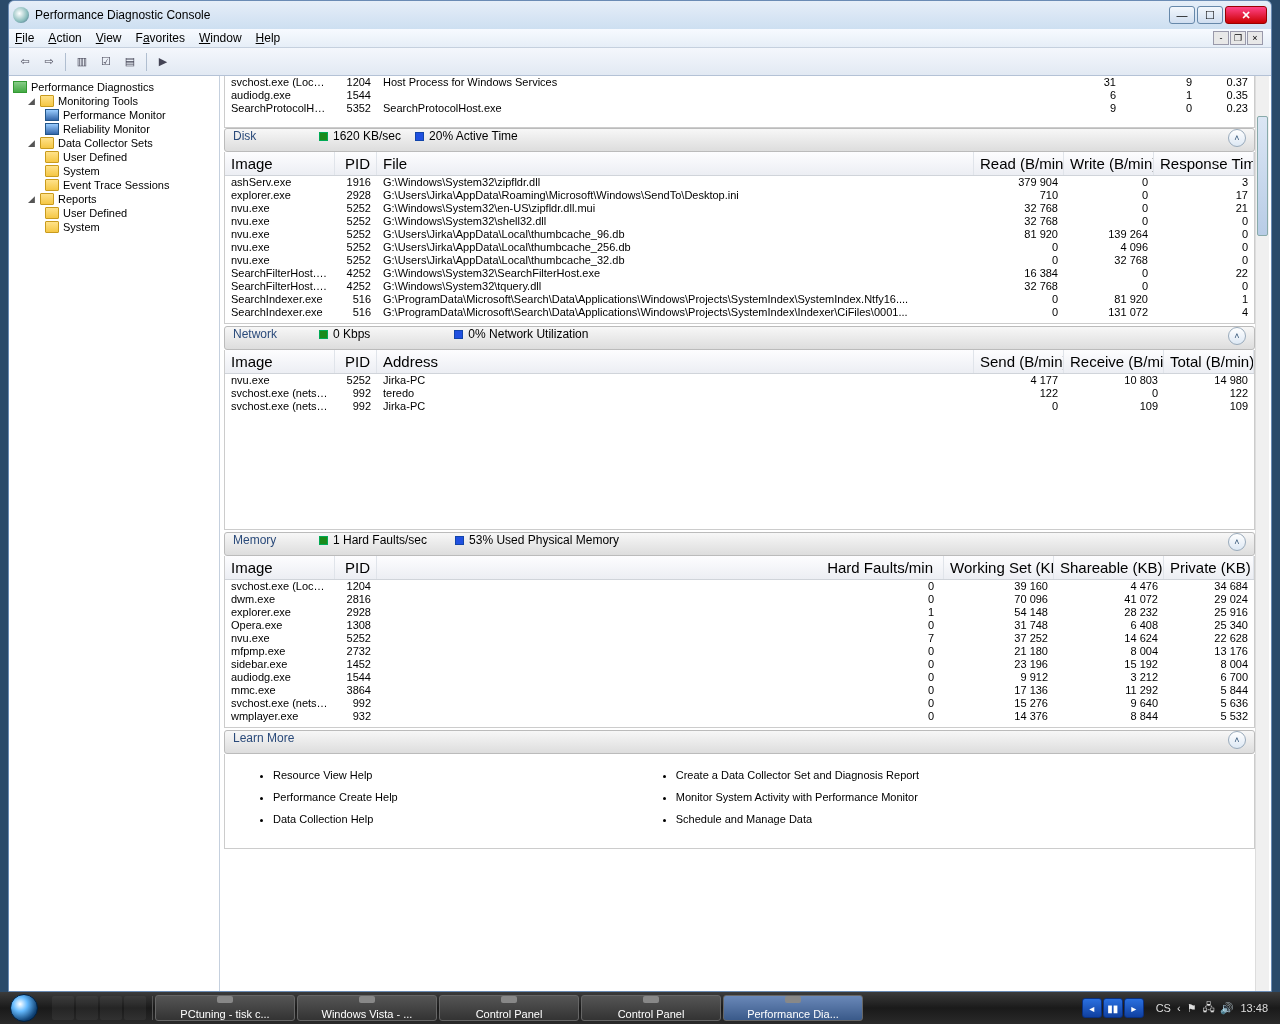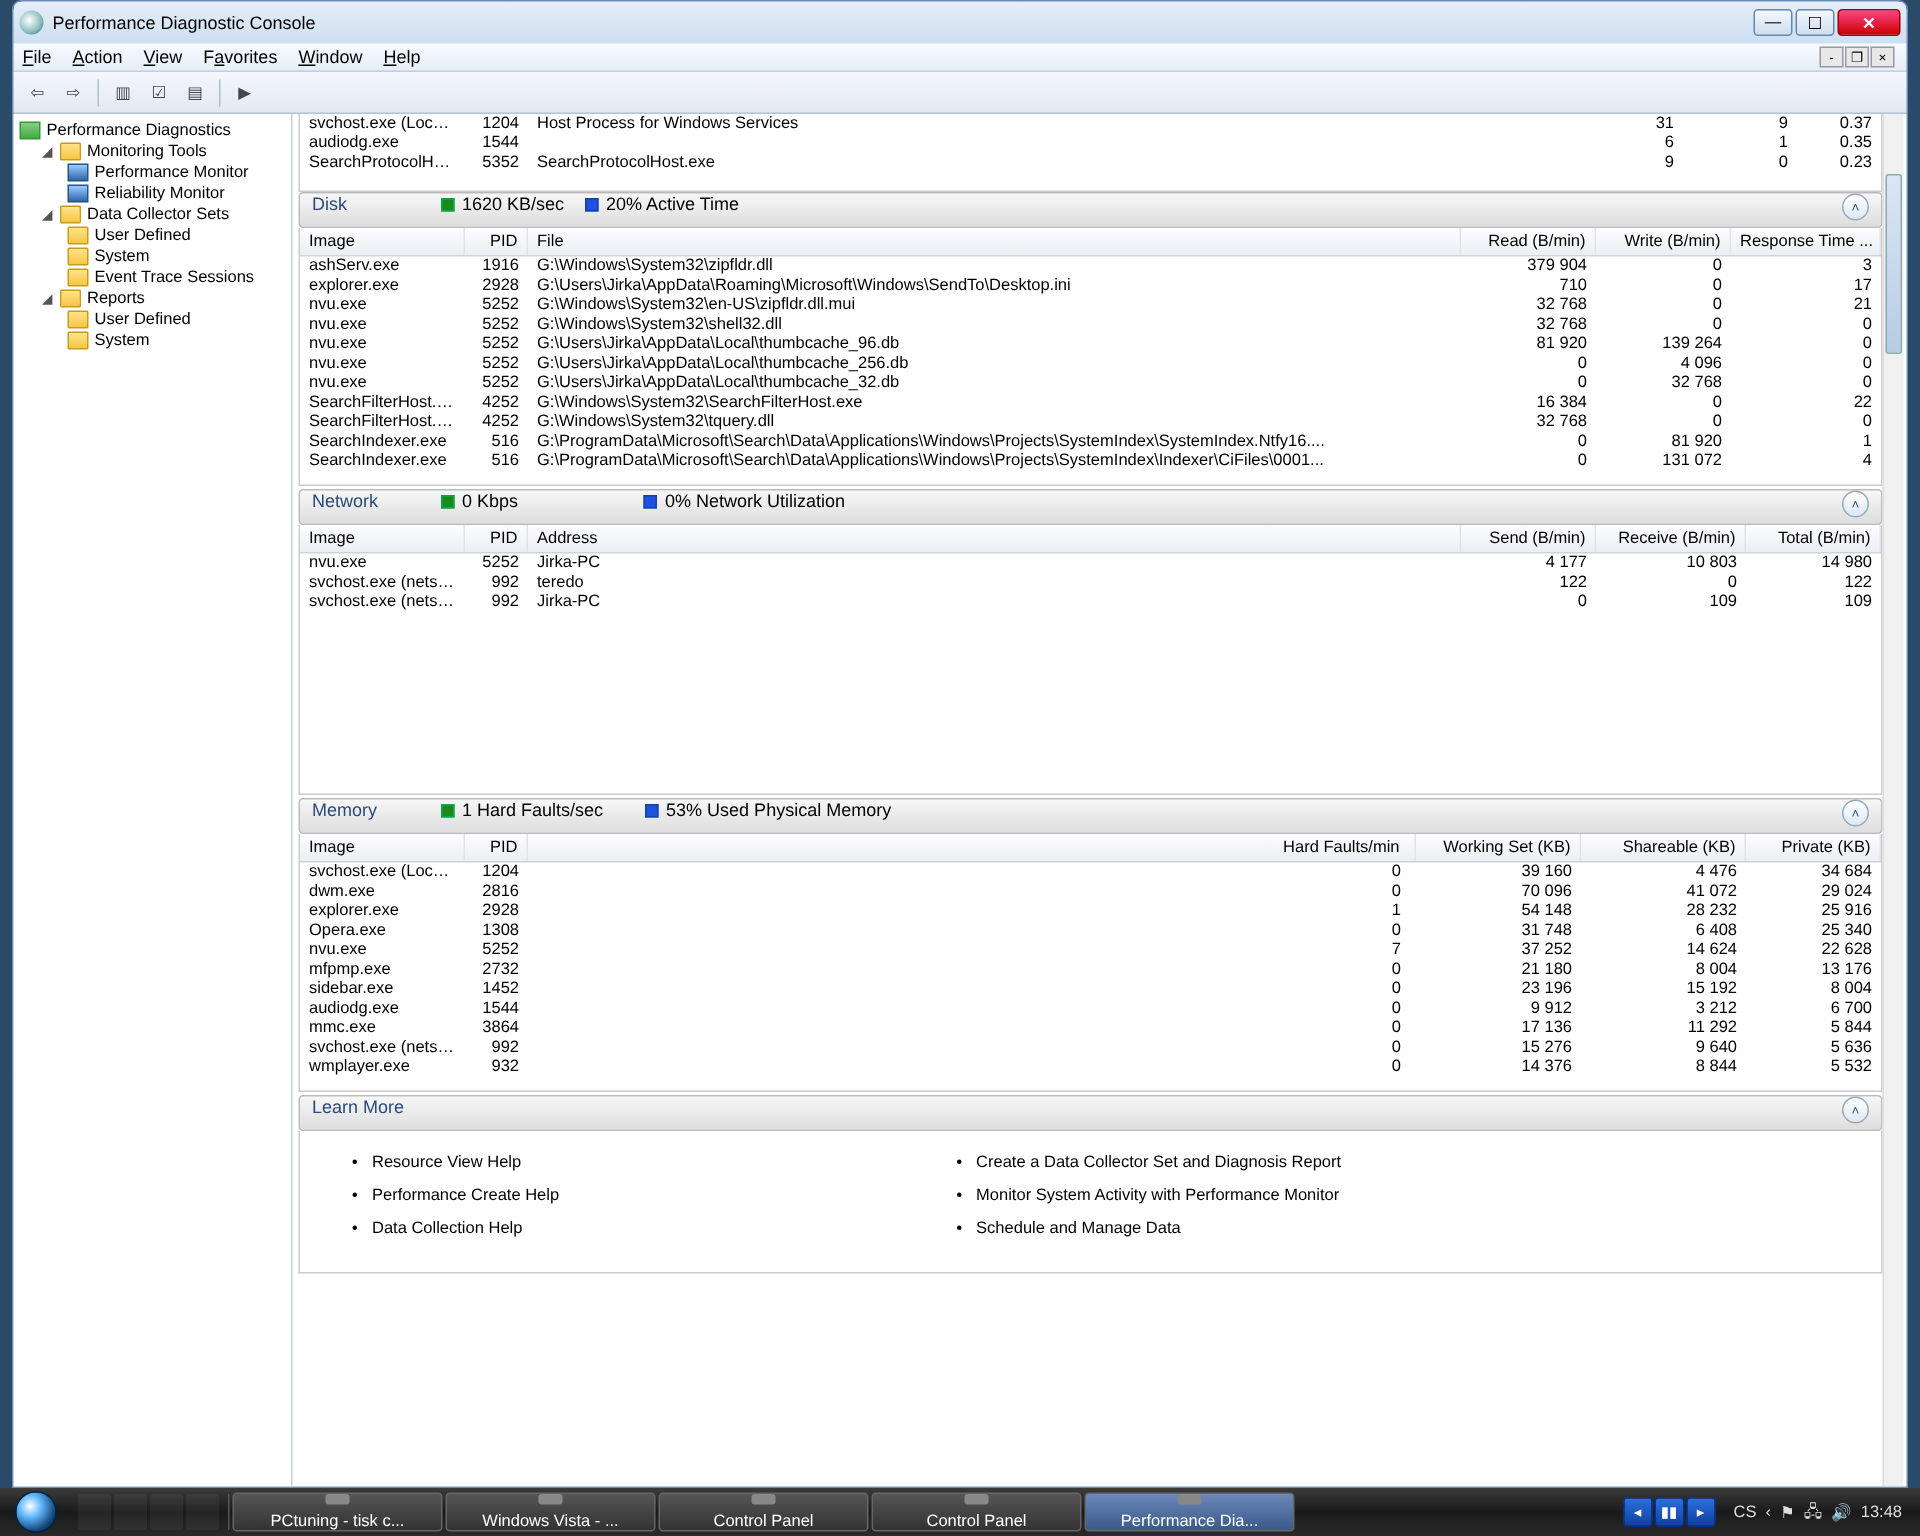--- a/index.html
+++ b/index.html
@@ -24,21 +24,21 @@
 .mdi-btns{position:absolute;right:8px;top:30px;display:flex;gap:1px;}
 .mdi-btns div{width:16px;height:14px;border:1px solid #99a;background:#e8e8e8;font-size:9px;display:flex;align-items:center;justify-content:center;}
 
 
 .toolbar { height: 28px; background:linear-gradient(#f4f7fc,#e2e9f3); border-bottom:1px solid #b4c2d6; display:flex;align-items:center;padding:0 6px;gap:4px;}
 .tbtn{width:20px;height:20px;display:flex;align-items:center;justify-content:center;color:#445;}
 .tbtn.sep{width:1px;height:18px;background:#b0bed0;margin:0 2px;}
 
 
 .body{flex:1;display:flex;background:#fff; overflow:hidden;}
-.tree{width:186px;border-right:1px solid #c5d0de;background:#fff;padding:4px 2px;overflow:auto;}
+.tree{width:211px;border-right:1px solid #c5d0de;background:#fff;padding:4px 2px;overflow:auto;}
 .tree .node{display:flex;align-items:center;padding:1px 0 1px 2px;gap:4px;white-space:nowrap;}
 .tree .ind1{padding-left:16px;}
 .tree .ind2{padding-left:34px;}
 .tree .exp{width:9px;height:9px;display:inline-flex;align-items:center;justify-content:center;font-size:9px;color:#555;}
 .ticon{width:14px;height:12px;display:inline-block;}
 .ticon.root{background:linear-gradient(#8c8,#4a4);border:1px solid #393;}
 .ticon.folder{background:linear-gradient(#ffe28a,#f5c744);border:1px solid #c99b1d;border-radius:1px;}
 .ticon.mon{background:linear-gradient(#9cf,#36a);border:1px solid #258;}
 
 .main{flex:1;display:flex;flex-direction:column;overflow:hidden;position:relative;}
@@ -48,21 +48,21 @@
 .panel{margin-bottom:2px;}
 .phead{height:24px;background:linear-gradient(#f7f7f7,#ddd);border:1px solid #bbb;border-radius:3px;display:flex;align-items:flex-start;padding:0 8px;gap:14px;font-size:12px;}
 .phead .pname{font-weight:normal;color:#2a4a7a;width:72px;}
 .phead .stat{display:flex;align-items:center;gap:5px;}
 .sq{width:9px;height:9px;display:inline-block;}
 .sq.green{background:#1a8a1a;border:1px solid #0a5;}
 .sq.blue{background:#2050e0;border:1px solid #14a;}
 .phead .coll{margin-left:auto;width:18px;height:18px;border:1px solid #9ab;border-radius:50%;background:linear-gradient(#fff,#dde8f4);display:flex;align-items:center;justify-content:center;font-size:9px;color:#357;}
 
 .grid{border:1px solid #ccc;border-top:none;background:#fff;}
-.ghead{display:flex;background:linear-gradient(#fdfdff,#eceef3);border-bottom:1px solid #d0d4da;font-size:11px;}
+.ghead{display:flex;background:linear-gradient(#fdfdff,#eceef3);border-bottom:1px solid #d0d4da;font-size:15px;}
 .ghead > div{padding:3px 6px;border-right:1px solid #e0e4ea;white-space:nowrap;overflow:hidden;}
 .gbody{overflow-y:auto;}
 .grow{display:flex;font-size:11px;}
 .grow > div{padding:0 6px;white-space:nowrap;overflow:hidden;text-overflow:ellipsis;line-height:13px;}
 .num{text-align:right;}
 
 
 .c-img{width:110px;} .c-pid{width:42px;text-align:right;} .c-desc{flex:1;}
 .c-r1{width:76px;} .c-r2{width:76px;} .c-r3{width:56px;}
 

